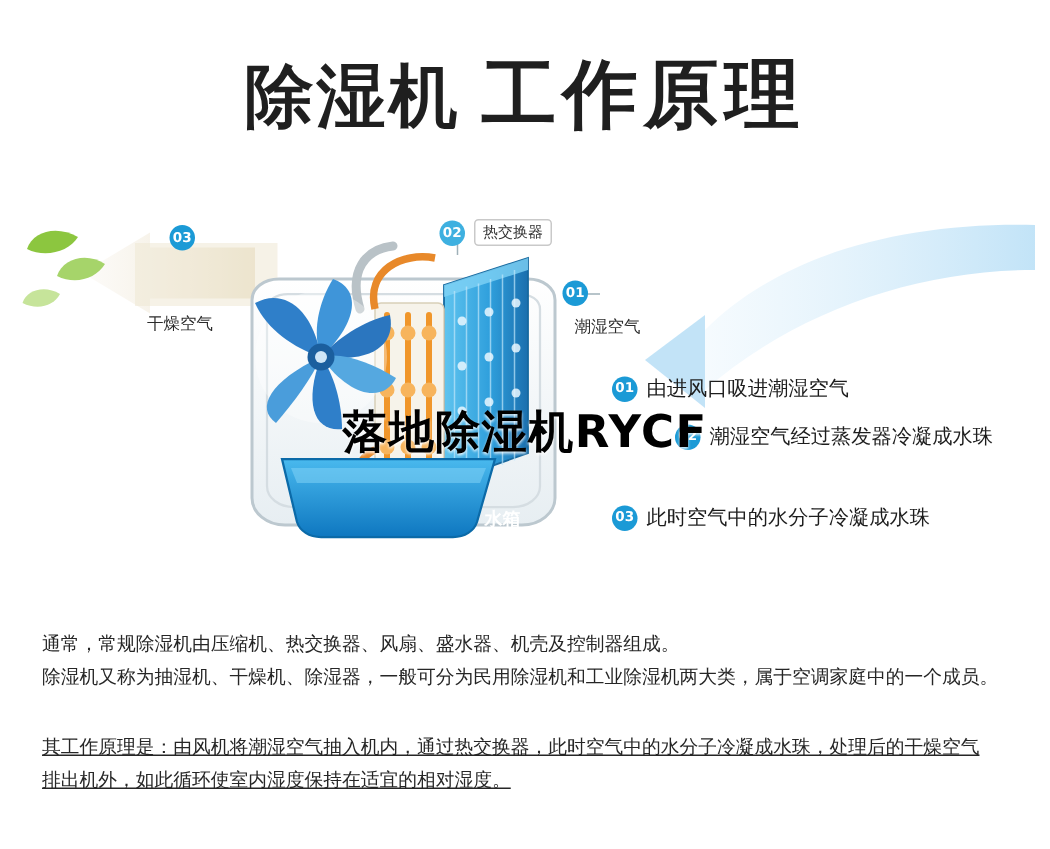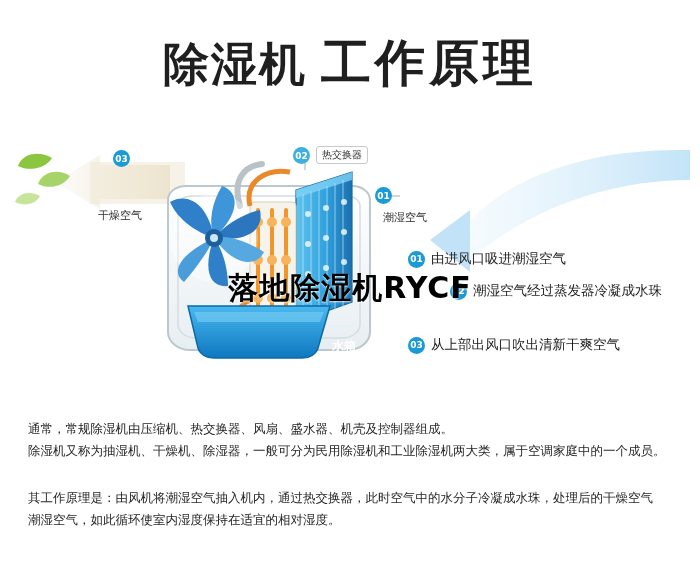--- a/index.html
+++ b/index.html
@@ -69,21 +69,21 @@
     text-shadow:0 1px 2px rgba(255,255,255,.85);
   }
 
   
   .para{
     position:absolute;left:28px;width:646px;
     font-size:12.5px;line-height:22px;color:#262626;
     font-family:"DejaVu Sans","Liberation Sans",sans-serif;
   }
   .p1{top:418px;}
-  .p2{top:487px;}
+  .p2{top:487px;text-decoration:underline;}
   .para div{white-space:nowrap;}
 </style>
 </head>
 <body>
 
 <div id="page">
 
   <div class="title-wrap">
     <span class="title-a">除湿机</span><span class="title-b">工作原理</span>
   </div>
@@ -213,37 +213,37 @@
 
     <div class="num-badge" style="left:113px;top:40px;">03</div>
     <div class="plainlabel" style="left:98px;top:98px;text-align:right;">干燥空气</div>
 
     <div class="num-badge alt" style="left:293px;top:37px;">02</div>
     <div class="boxlabel" style="left:316px;top:36px;">热交换器</div>
 
     <div class="num-badge" style="left:375px;top:77px;">01</div>
     <div class="plainlabel" style="left:383px;top:100px;">潮湿空气</div>
 
-    <div class="tanklabel" style="left:332px;top:228px;">水箱</div>
+    <div class="tanklabel" style="left:323px;top:228px;">水箱</div>
 
     <div class="step" style="left:408px;top:140px;">
       <span style="display:inline-flex;width:17px;height:17px;border-radius:50%;background:#1b9ad6;color:#fff;font-size:9px;font-weight:bold;align-items:center;justify-content:center;vertical-align:middle;margin-right:6px;">01</span><span>由进风口吸进潮湿空气</span>
     </div>
     <div class="step" style="left:408px;top:172px;padding-left:42px;">
       <span style="display:inline-flex;width:17px;height:17px;border-radius:50%;background:#1b9ad6;color:#fff;font-size:9px;font-weight:bold;align-items:center;justify-content:center;vertical-align:middle;margin-right:6px;">02</span><span>潮湿空气经过蒸发器冷凝成水珠</span>
     </div>
     <div class="step" style="left:408px;top:226px;">
-      <span style="display:inline-flex;width:17px;height:17px;border-radius:50%;background:#1b9ad6;color:#fff;font-size:9px;font-weight:bold;align-items:center;justify-content:center;vertical-align:middle;margin-right:6px;">03</span><span>从上部出风口吹出清新干爽空气</span>
+      <span style="display:inline-flex;width:17px;height:17px;border-radius:50%;background:#1b9ad6;color:#fff;font-size:9px;font-weight:bold;align-items:center;justify-content:center;vertical-align:middle;margin-right:6px;">03</span><span>此时空气中的水分子冷凝成水珠</span>
     </div>
   </div>
 
   <div class="watermark">落地除湿机RYCF</div>
 
   <div class="para p1">
     <div>通常，常规除湿机由压缩机、热交换器、风扇、盛水器、机壳及控制器组成。</div>
     <div>除湿机又称为抽湿机、干燥机、除湿器，一般可分为民用除湿机和工业除湿机两大类，属于空调家庭中的一个成员。</div>
   </div>
   <div class="para p2">
     <div>其工作原理是：由风机将潮湿空气抽入机内，通过热交换器，此时空气中的水分子冷凝成水珠，处理后的干燥空气</div>
-    <div>潮湿空气，如此循环使室内湿度保持在适宜的相对湿度。</div>
+    <div>排出机外，如此循环使室内湿度保持在适宜的相对湿度。</div>
   </div>
 
 </div>
 
 </body></html>

